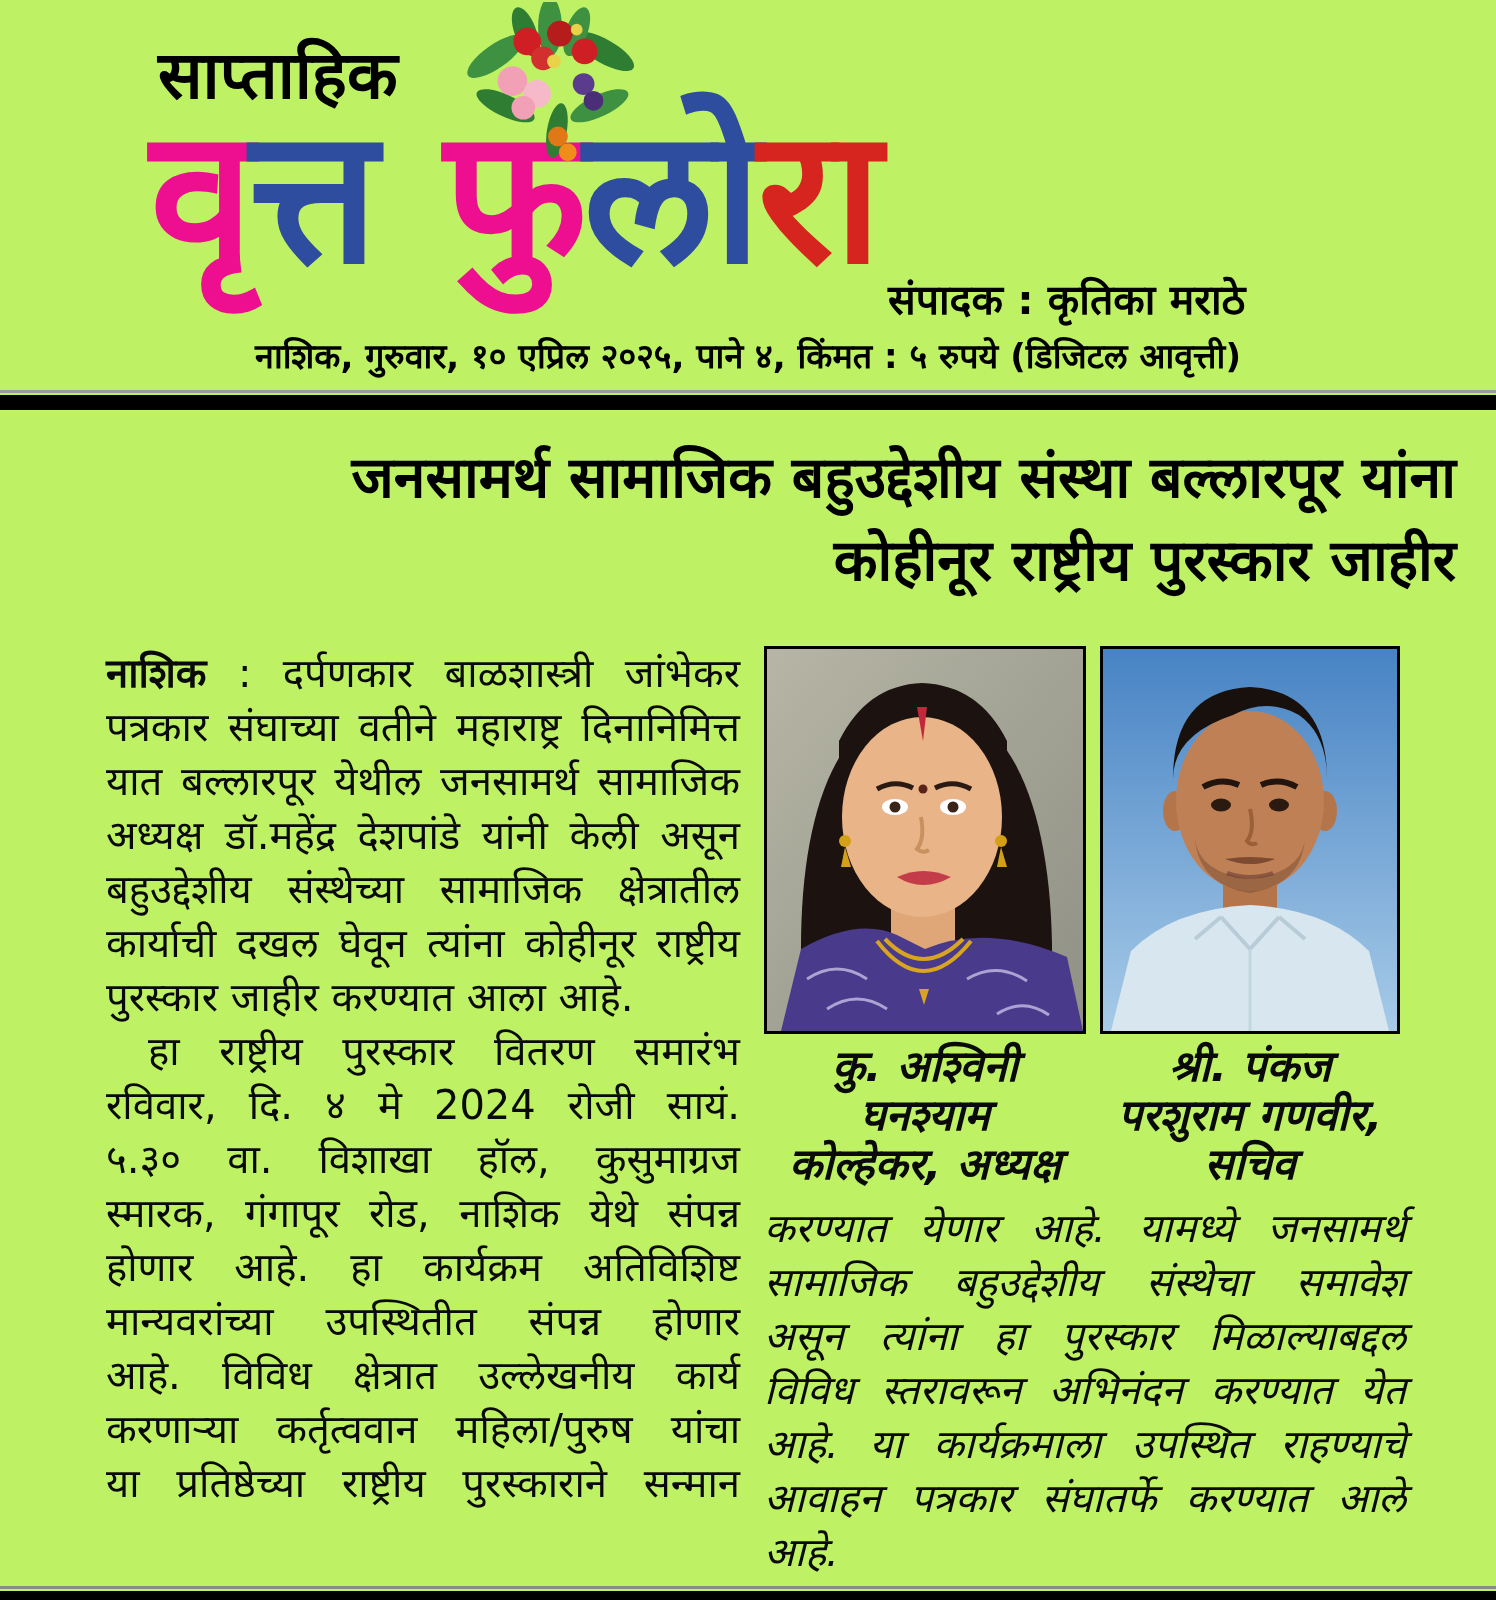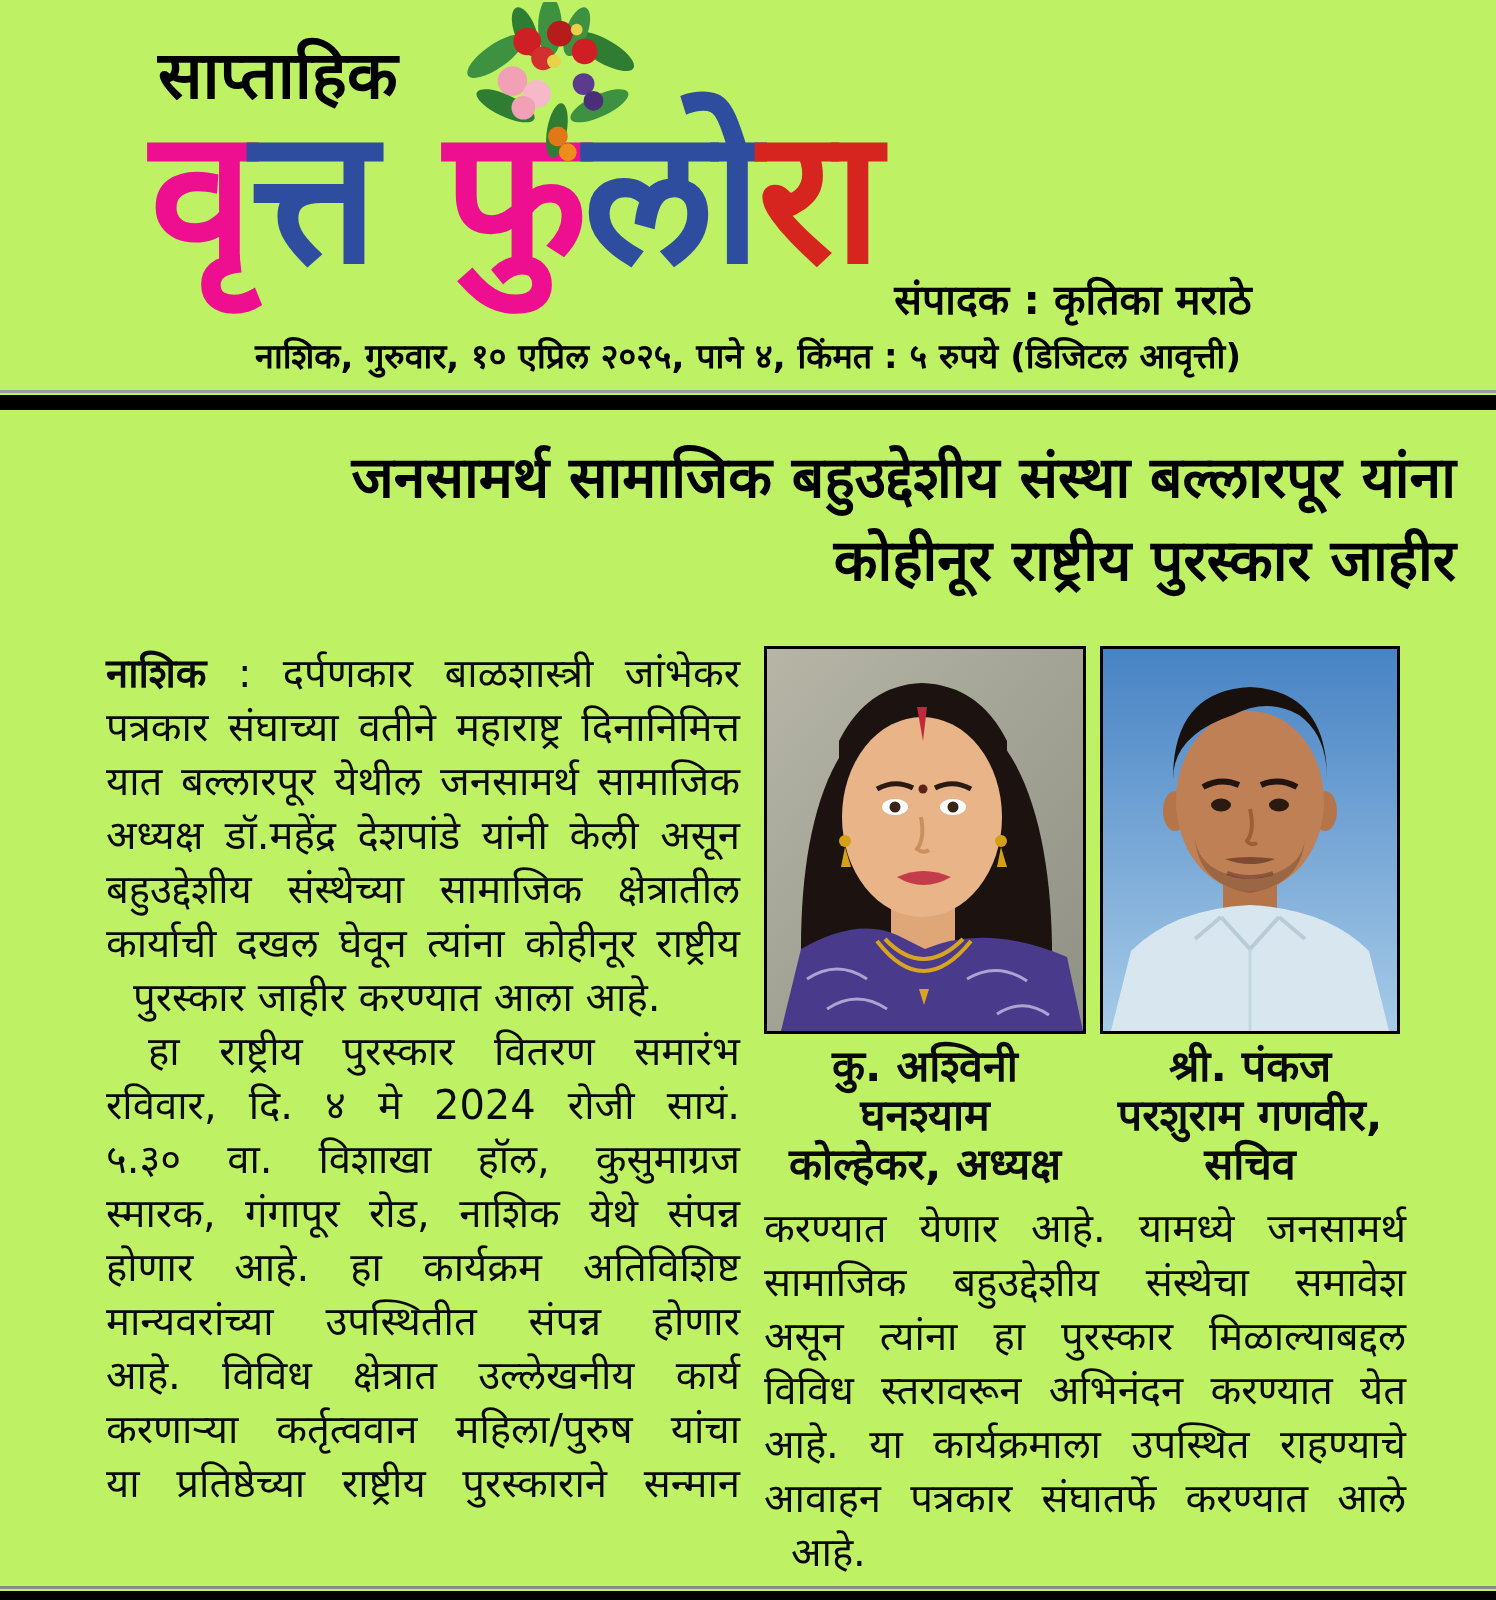--- a/index.html
+++ b/index.html
@@ -17,39 +17,39 @@
     font-size:186px;font-weight:700;line-height:250px;white-space:nowrap;
     letter-spacing:-4px;
   }
   .mast-title .pink{color:#EE0E90;}
   .mast-title .blue{color:#2E4D9E;}
   .mast-title .red{color:#D6251E;}
   .mast-title .gap{margin-left:70px;}
   .bouquet{position:absolute;left:466px;top:2px;width:168px;height:168px;z-index:3;}
   .editor{
     position:absolute;left:888px;top:270px;width:370px;
-    font-size:41px;font-weight:700;text-align:center;white-space:nowrap;
+    font-size:41px;font-weight:700;text-align:left;white-space:nowrap;
   }
   .dateline{
     position:absolute;left:0;top:332px;width:100%;
     font-size:34px;font-weight:700;text-align:center;white-space:nowrap;
   }
   .rule-thin-top{position:absolute;left:0;top:390px;width:100%;height:3px;background:#9a9a9a;}
   .rule-thick-top{position:absolute;left:0;top:395px;width:100%;height:15px;background:#000;}
   
   .headline{
     position:absolute;left:40px;top:436px;width:1416px;
     font-size:57px;font-weight:700;text-align:right;line-height:1.45;color:#000;
   }
   
   .col{position:absolute;top:646px;font-size:40px;line-height:54px;color:#0a0a0a;}
   .col-left{left:106px;width:634px;}
-  .col-right{left:764px;width:642px;}
+  .col-right{left:764px;width:642px;font-style:italic;}
   .jl{text-align:justify;text-align-last:justify;}
-  .el{text-align:right;text-align-last:left;margin-left:27px;}
+  .el{text-align:right;text-align-last:left;}
   .indent{text-indent:42px;}
   .lead-bold{font-weight:700;}
   
   .photo-row{display:flex;gap:14px;align-items:flex-start;}
   .photo{border:3px solid #000;background:#ccc;overflow:hidden;flex:none;}
   .photo-1{width:316px;height:382px;}
   .photo-2{width:294px;height:382px;}
   .photo svg{display:block;width:100%;height:100%;}
   .caption-row{display:flex;gap:14px;margin-top:8px;}
   .caption{font-size:43px;font-weight:700;line-height:49px;text-align:center;}

